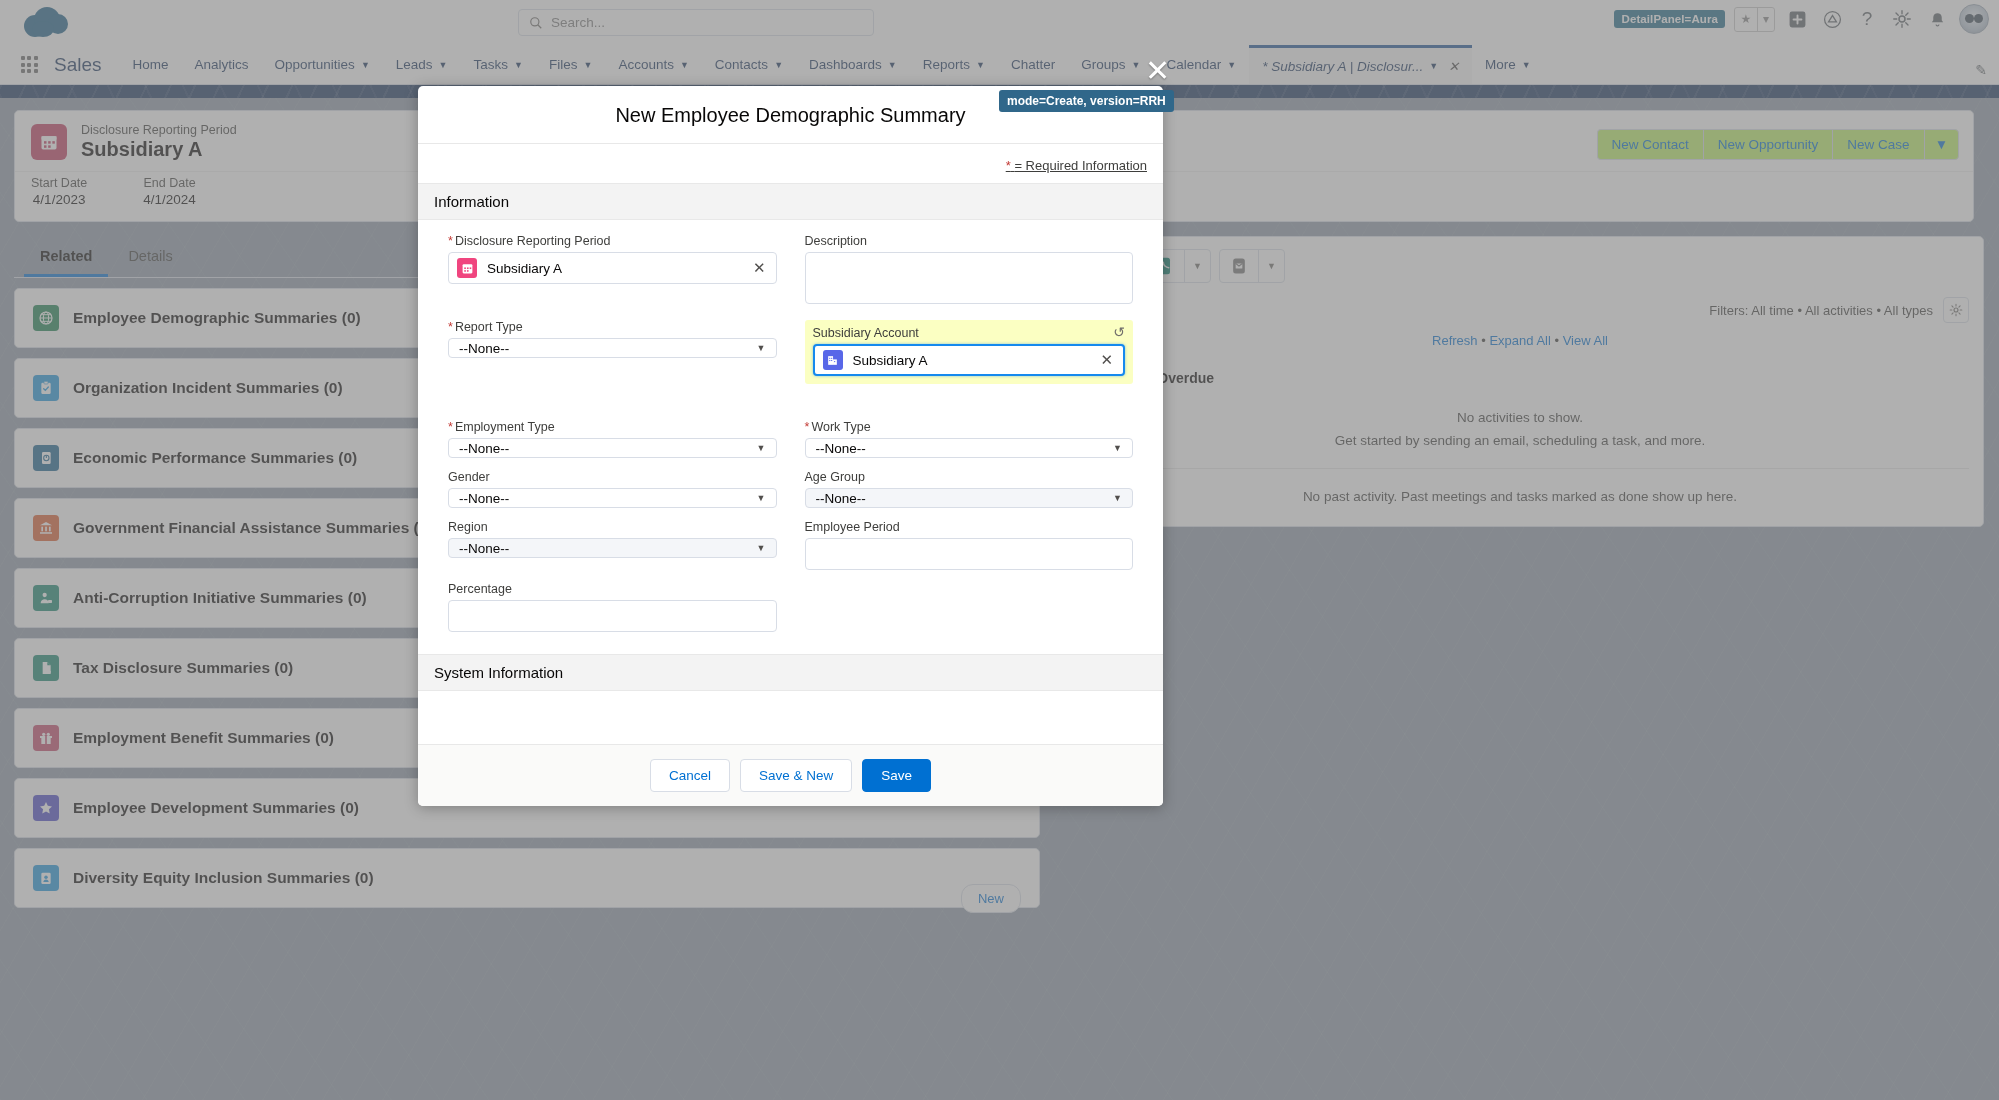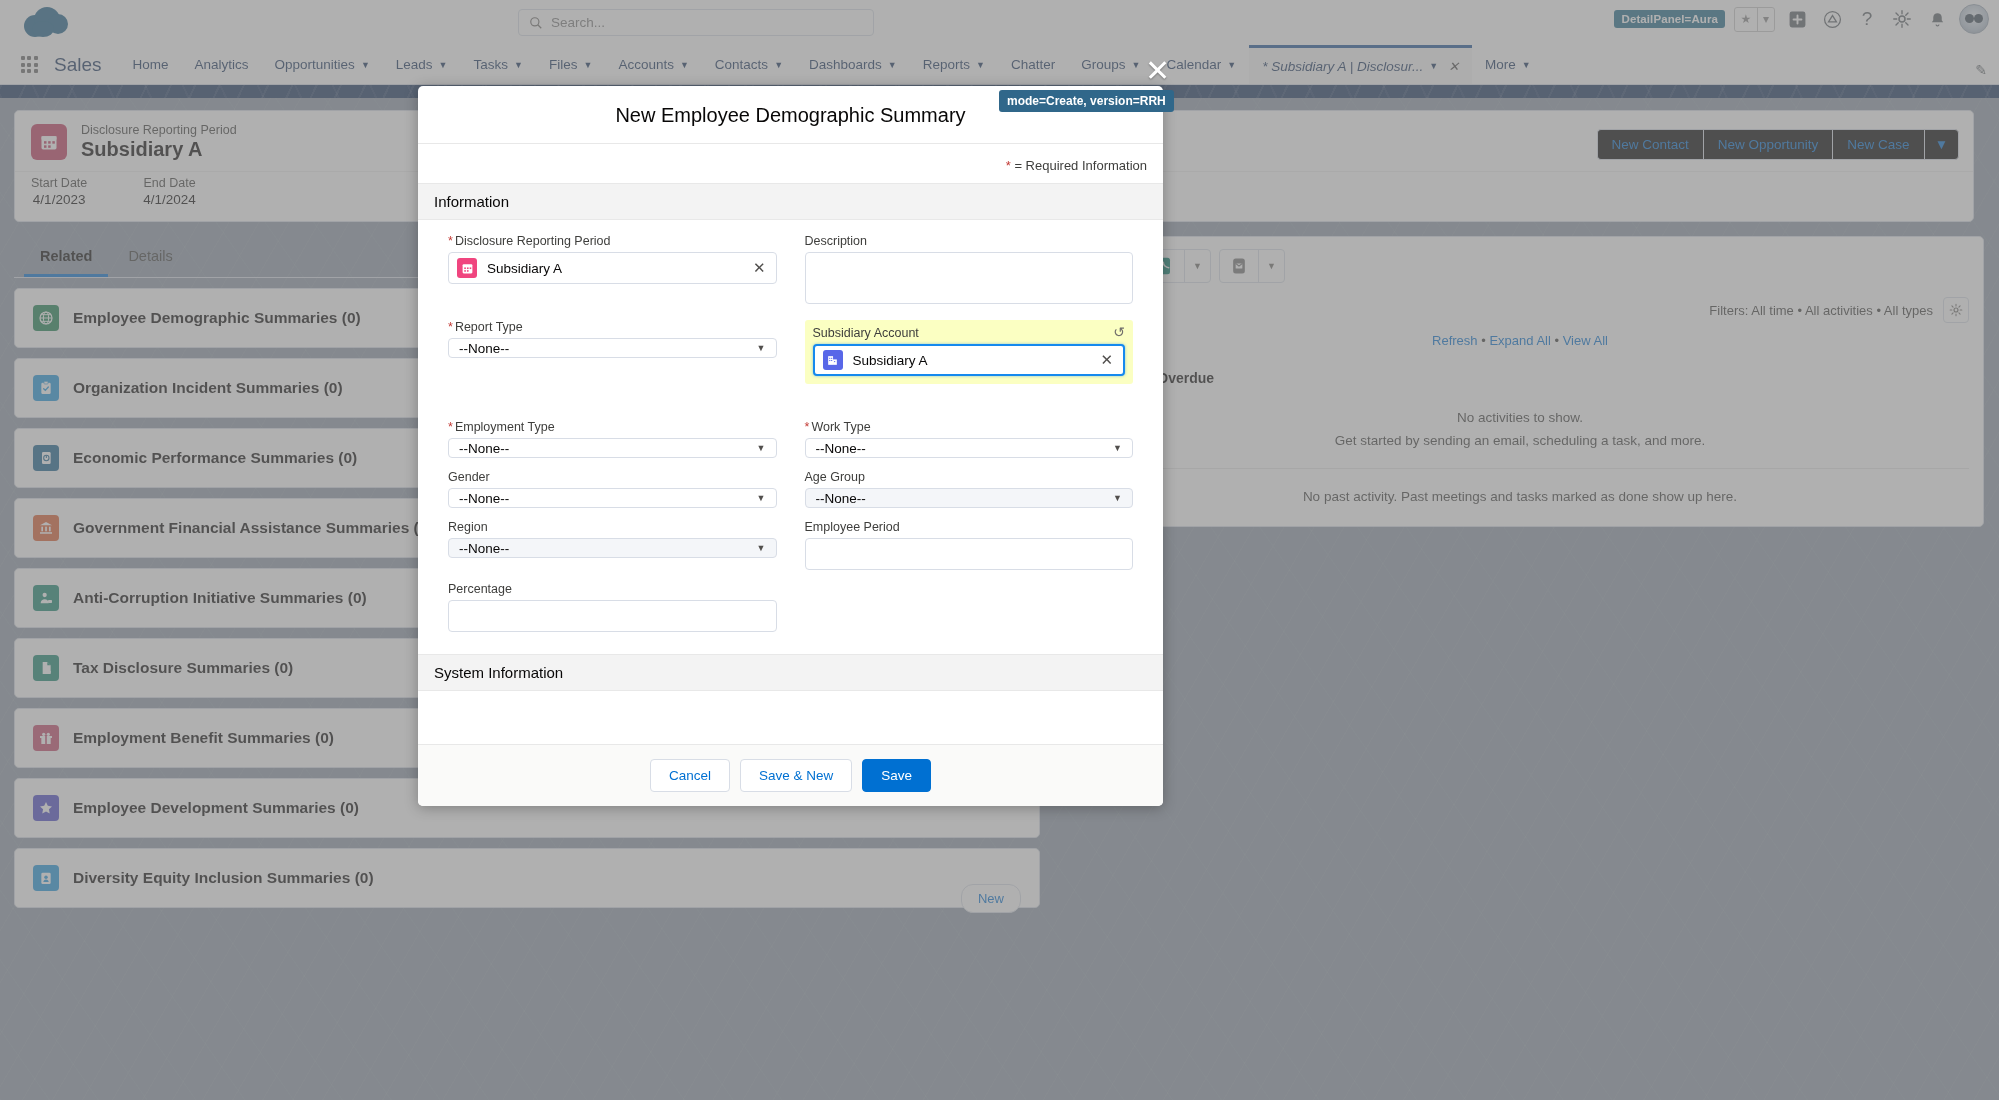--- a/index.html
+++ b/index.html
@@ -97,21 +97,21 @@
   }
   .rc-top { display: flex; align-items: center; gap: 14px; padding: 12px 16px 8px 16px; }
   .rc-icon {
     width: 36px; height: 36px; border-radius: 6px; background: #c23b5f;
     display: flex; align-items: center; justify-content: center;
   }
   .rc-sub { font-size: 12.5px; color: #3e3e3c; }
   .rc-title { font-size: 20px; font-weight: bold; color: #080707; line-height: 1.2; }
   .rc-actions { position: absolute; right: 14px; top: 18px; display: flex; }
   .act-btn {
-    border: 1px solid #d8dde6; border-right: none; background: #000000; color: #0070d2;
+    border: 1px solid #d8dde6; border-right: none; background: #bef264; color: #0070d2;
     font-size: 13.5px; padding: 7px 14px; cursor: pointer;
   }
   .act-btn:first-child { border-radius: 4px 0 0 4px; }
   .act-btn.caret { border-right: 1px solid #d8dde6; border-radius: 0 4px 4px 0; padding: 7px 10px; }
   .rc-fields { display: flex; gap: 56px; padding: 4px 16px 0 16px; border-top: 1px solid #f0f0f0; margin-top: 2px; text-align: center; }
   .rc-field .lbl { font-size: 12.5px; color: #3e3e3c; }
   .rc-field .val { font-size: 13.5px; color: #080707; margin-top: 2px; }
 
   
   .left-col { position: absolute; left: 14px; top: 138px; width: 1026px; }
@@ -165,21 +165,21 @@
   .modal {
     position: absolute; left: 418px; top: 86px; width: 745px; height: 720px; z-index: 60;
     background: #fff; border-radius: 5px; box-shadow: 0 2px 14px rgba(0,0,0,.28);
     display: flex; flex-direction: column; overflow: hidden;
   }
   .modal-header {
     padding: 18px 0 16px 0; text-align: center; border-bottom: 1px solid #e8e8e8;
     font-size: 20px; color: #080707;
   }
   .modal-body { flex: 1; overflow: hidden; padding: 0; }
-  .req-note { text-align: right; font-size: 13px; color: #3e3e3c; padding: 14px 16px 10px 0; }
+  .req-note { text-align: right; font-size: 13px; color: #3e3e3c; padding: 14px 16px 10px 0; text-decoration: underline; }
   .req-note .ast { color: #c23934; }
 
   .sec-hdr {
     background: #f3f3f3; border-top: 1px solid #e8e8e8; border-bottom: 1px solid #e8e8e8;
     padding: 9px 16px; font-size: 15px; color: #080707;
   }
   .form-grid { padding: 14px 30px 10px 30px; }
   .row { display: flex; gap: 28px; margin-bottom: 12px; }
   .col { flex: 1; min-width: 0; }
   .f-label { font-size: 12.5px; color: #3e3e3c; margin-bottom: 4px; display: block; }

